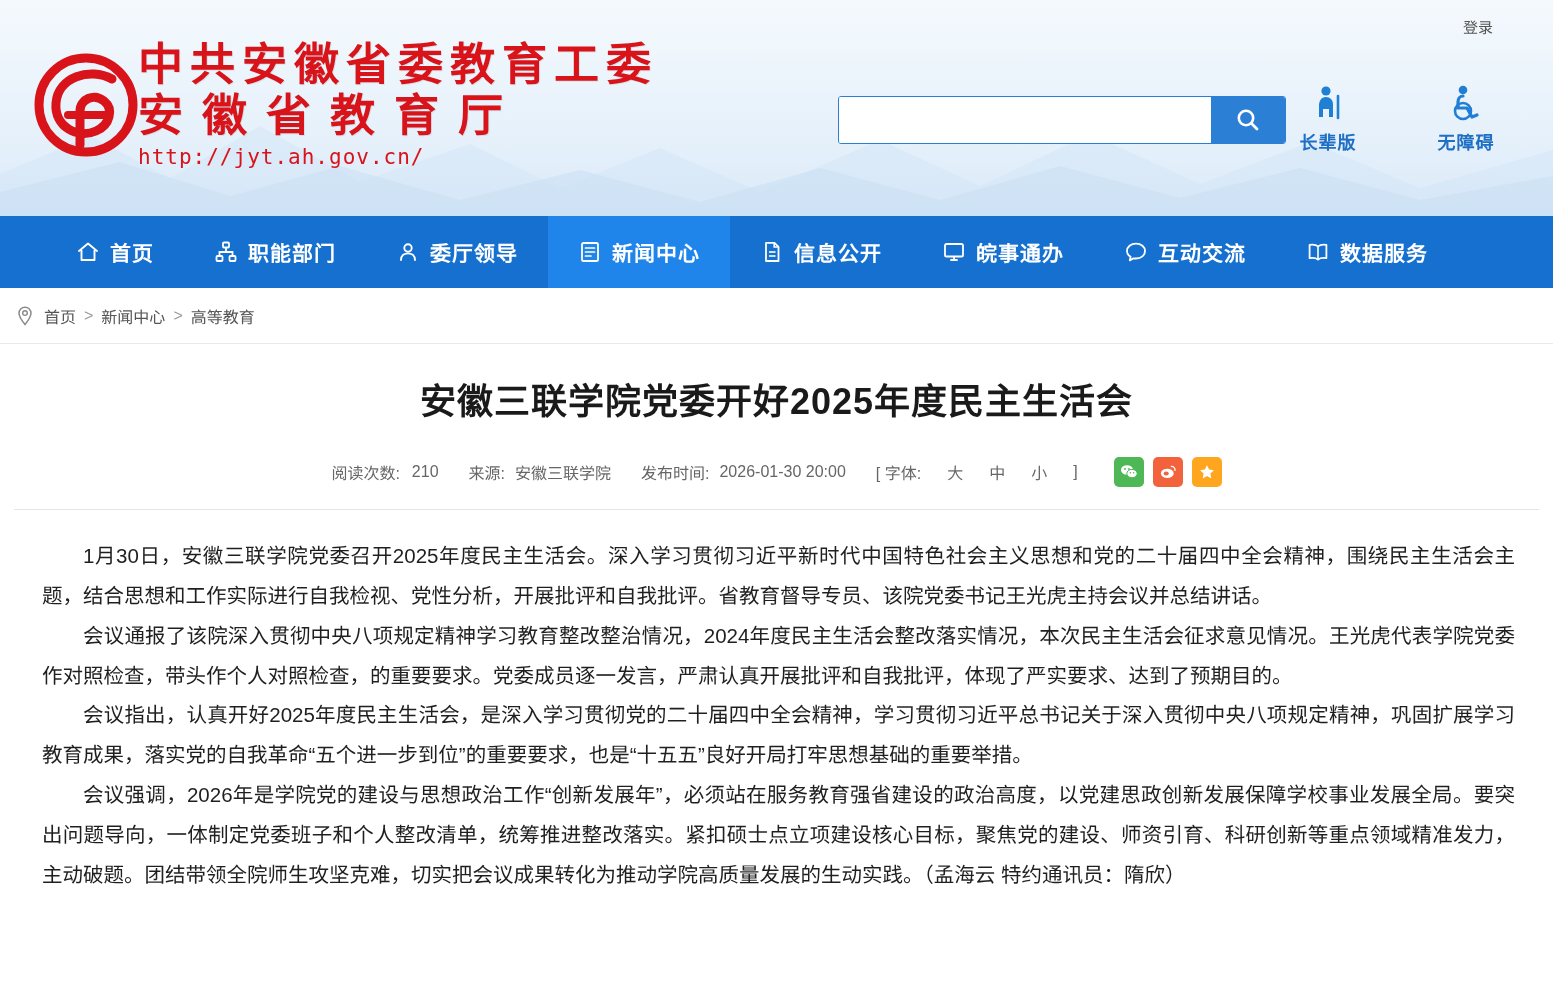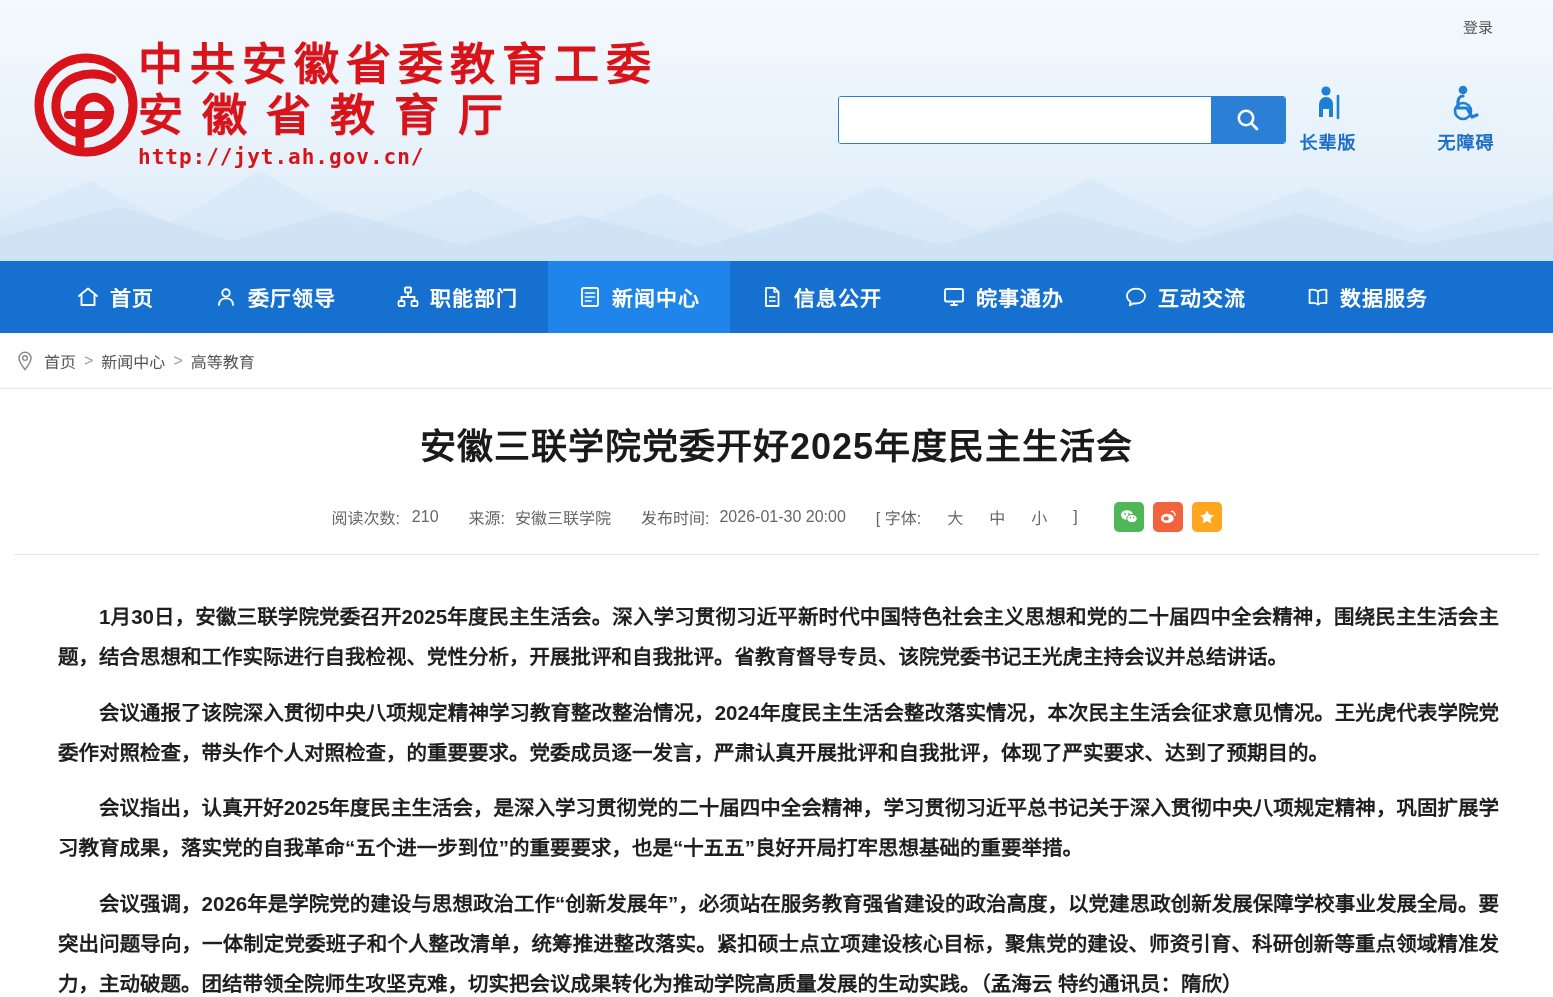--- a/index.html
+++ b/index.html
@@ -8,21 +8,21 @@
     height: 997px;
     overflow: hidden;
     font-family: "Liberation Sans", "DejaVu Sans", sans-serif;
     background: #ffffff;
     color: #222;
   }
 
   
   .header {
     position: relative;
-    height: 261px;
+    height: 216px;
     background: linear-gradient(180deg, #f4f9fd 0%, #e8f2fb 55%, #dbeaf8 100%);
     overflow: hidden;
   }
   
   .mountains {
     position: absolute;
     left: 0; right: 0; bottom: 0;
     height: 120px;
     opacity: .55;
     pointer-events: none;
@@ -53,21 +53,21 @@
     color: #d8131a;
     letter-spacing: 4px;
     text-shadow: 1px 1px 0 rgba(0,0,0,.08);
   }
   .logo-line1 { font-size: 45px; letter-spacing: 7px; }
   .logo-line2 { font-size: 45px; letter-spacing: 19px; margin-top: 6px; }
   .logo-url {
     margin-top: 9px;
     font-family: "DejaVu Sans Mono", monospace;
     font-size: 21px;
-    font-weight: 700;
+    font-weight: 400;
     color: #d8131a;
     letter-spacing: 1px;
   }
 
   .search-box {
     position: absolute;
     top: 96px; left: 838px;
     width: 448px; height: 48px;
     display: flex;
     border: 1px solid #2b7fd4;
@@ -206,21 +206,21 @@
     border-top: 1px solid #e4e4e4;
   }
 
   .body-text {
     padding: 26px 38px 0 42px;
     font-size: 20.5px;
     line-height: 1.95;
     color: #1f1f1f;
     text-align: justify;
   }
-  .body-text p { text-indent: 2em; margin: 16px; font-weight: bold; }
+  .body-text p { text-indent: 2em; margin: 0; }
 </style>
 </head>
 <body>
 
 <div class="header">
 
   <svg class="mountains" viewBox="0 0 1553 120" preserveAspectRatio="none">
     <path d="M0,120 L0,78 L90,40 L170,82 L260,30 L360,86 L470,48 L560,92 L660,52 L760,96 L880,44 L980,90 L1090,38 L1200,88 L1310,46 L1420,92 L1553,54 L1553,120 Z" fill="#cfe3f5" opacity=".75"></path>
     <path d="M0,120 L0,96 L120,66 L230,100 L340,70 L460,104 L580,74 L700,106 L820,72 L940,104 L1060,70 L1180,102 L1300,72 L1420,104 L1553,80 L1553,120 Z" fill="#bed9f1" opacity=".7"></path>
   </svg>
@@ -283,37 +283,37 @@
       <svg width="24" height="24" viewBox="0 0 24 24">
           <path d="M3 11 L12 3.5 L21 11 M5.5 10 L5.5 20 L18.5 20 L18.5 10" fill="none" stroke="#fff" stroke-width="1.9" stroke-linejoin="round" stroke-linecap="round"></path>
         </svg>
     </span>
     <span>首页</span>
   </div>
 
   <div class="nav-item">
     <span class="nav-ico">
       <svg width="24" height="24" viewBox="0 0 24 24">
-          <circle cx="12" cy="8" r="3.7" fill="none" stroke="#fff" stroke-width="1.9"></circle>
-          <path d="M5 20 C5 15.6 8.2 13.4 12 13.4 C15.8 13.4 19 15.6 19 20" fill="none" stroke="#fff" stroke-width="1.9" stroke-linecap="round"></path>
-        </svg>
-    </span>
-    <span>委厅领导</span>
-  </div>
-
-  <div class="nav-item">
-    <span class="nav-ico">
-      <svg width="24" height="24" viewBox="0 0 24 24">
           <rect x="9" y="2.5" width="6" height="5" rx="1" fill="none" stroke="#fff" stroke-width="1.8"></rect>
           <rect x="2.5" y="16" width="6" height="5" rx="1" fill="none" stroke="#fff" stroke-width="1.8"></rect>
           <rect x="15.5" y="16" width="6" height="5" rx="1" fill="none" stroke="#fff" stroke-width="1.8"></rect>
           <path d="M12 7.5 L12 12 M5.5 16 L5.5 12 L18.5 12 L18.5 16" fill="none" stroke="#fff" stroke-width="1.8"></path>
         </svg>
     </span>
     <span>职能部门</span>
+  </div>
+
+  <div class="nav-item">
+    <span class="nav-ico">
+      <svg width="24" height="24" viewBox="0 0 24 24">
+          <circle cx="12" cy="8" r="3.7" fill="none" stroke="#fff" stroke-width="1.9"></circle>
+          <path d="M5 20 C5 15.6 8.2 13.4 12 13.4 C15.8 13.4 19 15.6 19 20" fill="none" stroke="#fff" stroke-width="1.9" stroke-linecap="round"></path>
+        </svg>
+    </span>
+    <span>委厅领导</span>
   </div>
 
   <div class="nav-item active">
     <span class="nav-ico">
       <svg width="24" height="24" viewBox="0 0 24 24">
           <rect x="4" y="3" width="16" height="18" rx="1.6" fill="none" stroke="#fff" stroke-width="1.8"></rect>
           <line x1="7.5" y1="8" x2="16.5" y2="8" stroke="#fff" stroke-width="1.7" stroke-linecap="round"></line>
           <line x1="7.5" y1="12" x2="16.5" y2="12" stroke="#fff" stroke-width="1.7" stroke-linecap="round"></line>
           <line x1="7.5" y1="16" x2="13" y2="16" stroke="#fff" stroke-width="1.7" stroke-linecap="round"></line>
         </svg>

